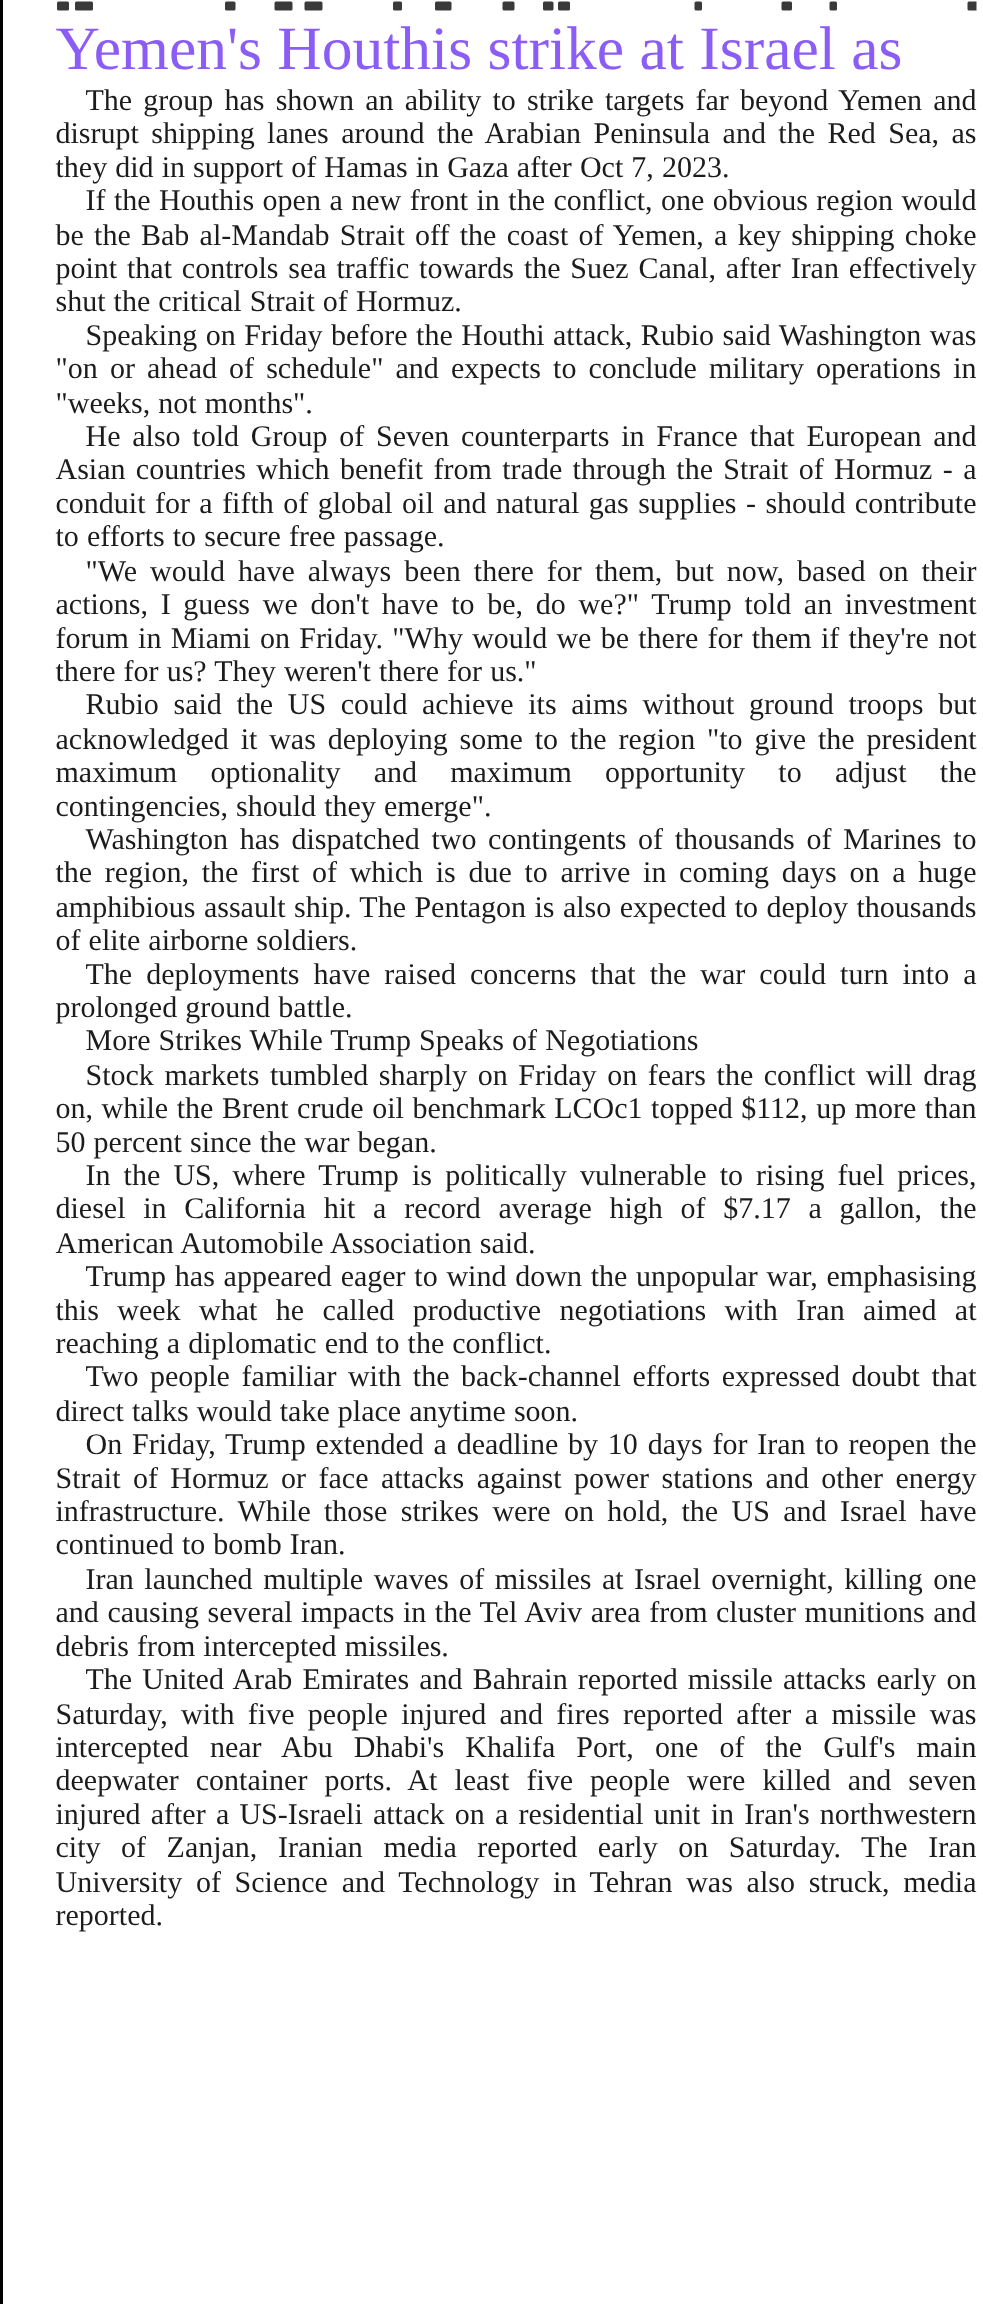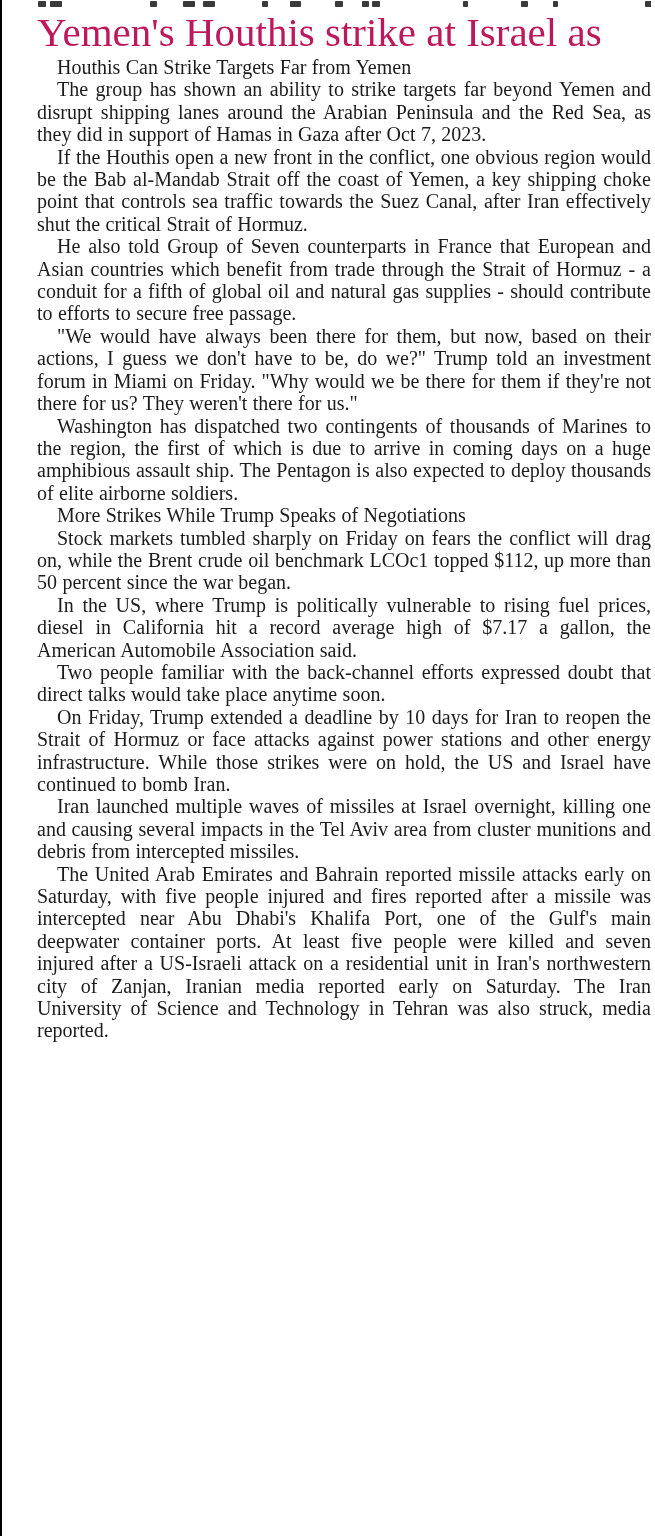--- a/index.html
+++ b/index.html
@@ -40,21 +40,21 @@
     border-radius: 1px;
   }
   h1.headline {
     margin: 0;
     padding: 0;
     font-size: 41px;
     line-height: 46px;
     font-weight: 500;
     letter-spacing: 0px;
     white-space: nowrap;
-    color: #be185d;
+    color: #8b5cf6;
   }
   .article-body {
     margin-top: 1px;
   }
   .article-body p {
     margin: 0;
     padding: 0;
     font-size: 20px;
     line-height: 22.4px;
     text-align: justify;
@@ -84,27 +84,30 @@
       <span style="left: 298px; width: 8px;"></span>
       <span style="left: 325px; width: 7px;"></span>
       <span style="left: 335px; width: 8px;"></span>
       <span style="left: 426px; width: 5px;"></span>
       <span style="left: 484px; width: 7px;"></span>
       <span style="left: 516px; width: 5px;"></span>
       <span style="left: 608px; width: 7px;"></span>
     </div>
   <h1 class="headline">Yemen's Houthis strike at Israel as</h1>
   <div class="article-body">
-      <p class="subhead">Houthis Can Strike Targets Far from Yemen</p>
       <p>The group has shown an ability to strike targets far beyond Yemen and disrupt shipping lanes around the Arabian Peninsula and the Red Sea, as they did in support of Hamas in Gaza after Oct 7, 2023.</p>
       <p>If the Houthis open a new front in the conflict, one obvious region would be the Bab al-Mandab Strait off the coast of Yemen, a key shipping choke point that controls sea traffic towards the Suez Canal, after Iran effectively shut the critical Strait of Hormuz.</p>
+      <p>Speaking on Friday before the Houthi attack, Rubio said Washington was "on or ahead of schedule" and expects to conclude military operations in "weeks, not months".</p>
       <p>He also told Group of Seven counterparts in France that European and Asian countries which benefit from trade through the Strait of Hormuz - a conduit for a fifth of global oil and natural gas supplies - should contribute to efforts to secure free passage.</p>
       <p>"We would have always been there for them, but now, based on their actions, I guess we don't have to be, do we?" Trump told an investment forum in Miami on Friday. "Why would we be there for them if they're not there for us? They weren't there for us."</p>
+      <p>Rubio said the US could achieve its aims without ground troops but acknowledged it was deploying some to the region "to give the president maximum optionality and maximum opportunity to adjust the contingencies, should they emerge".</p>
       <p>Washington has dispatched two contingents of thousands of Marines to the region, the first of which is due to arrive in coming days on a huge amphibious assault ship. The Pentagon is also expected to deploy thousands of elite airborne soldiers.</p>
+      <p>The deployments have raised concerns that the war could turn into a prolonged ground battle.</p>
       <p class="subhead">More Strikes While Trump Speaks of Negotiations</p>
       <p>Stock markets tumbled sharply on Friday on fears the conflict will drag on, while the Brent crude oil benchmark LCOc1 topped $112, up more than 50 percent since the war began.</p>
       <p>In the US, where Trump is politically vulnerable to rising fuel prices, diesel in California hit a record average high of $7.17 a gallon, the American Automobile Association said.</p>
+      <p>Trump has appeared eager to wind down the unpopular war, emphasising this week what he called productive negotiations with Iran aimed at reaching a diplomatic end to the conflict.</p>
       <p>Two people familiar with the back-channel efforts expressed doubt that direct talks would take place anytime soon.</p>
       <p>On Friday, Trump extended a deadline by 10 days for Iran to reopen the Strait of Hormuz or face attacks against power stations and other energy infrastructure. While those strikes were on hold, the US and Israel have continued to bomb Iran.</p>
       <p>Iran launched multiple waves of missiles at Israel overnight, killing one and causing several impacts in the Tel Aviv area from cluster munitions and debris from intercepted missiles.</p>
       <p>The United Arab Emirates and Bahrain reported missile attacks early on Saturday, with five people injured and fires reported after a missile was intercepted near Abu Dhabi's Khalifa Port, one of the Gulf's main deepwater container ports. At least five people were killed and seven injured after a US-Israeli attack on a residential unit in Iran's northwestern city of Zanjan, Iranian media reported early on Saturday. The Iran University of Science and Technology in Tehran was also struck, media reported.</p>
     </div>
 </div>
 
 </body></html>

